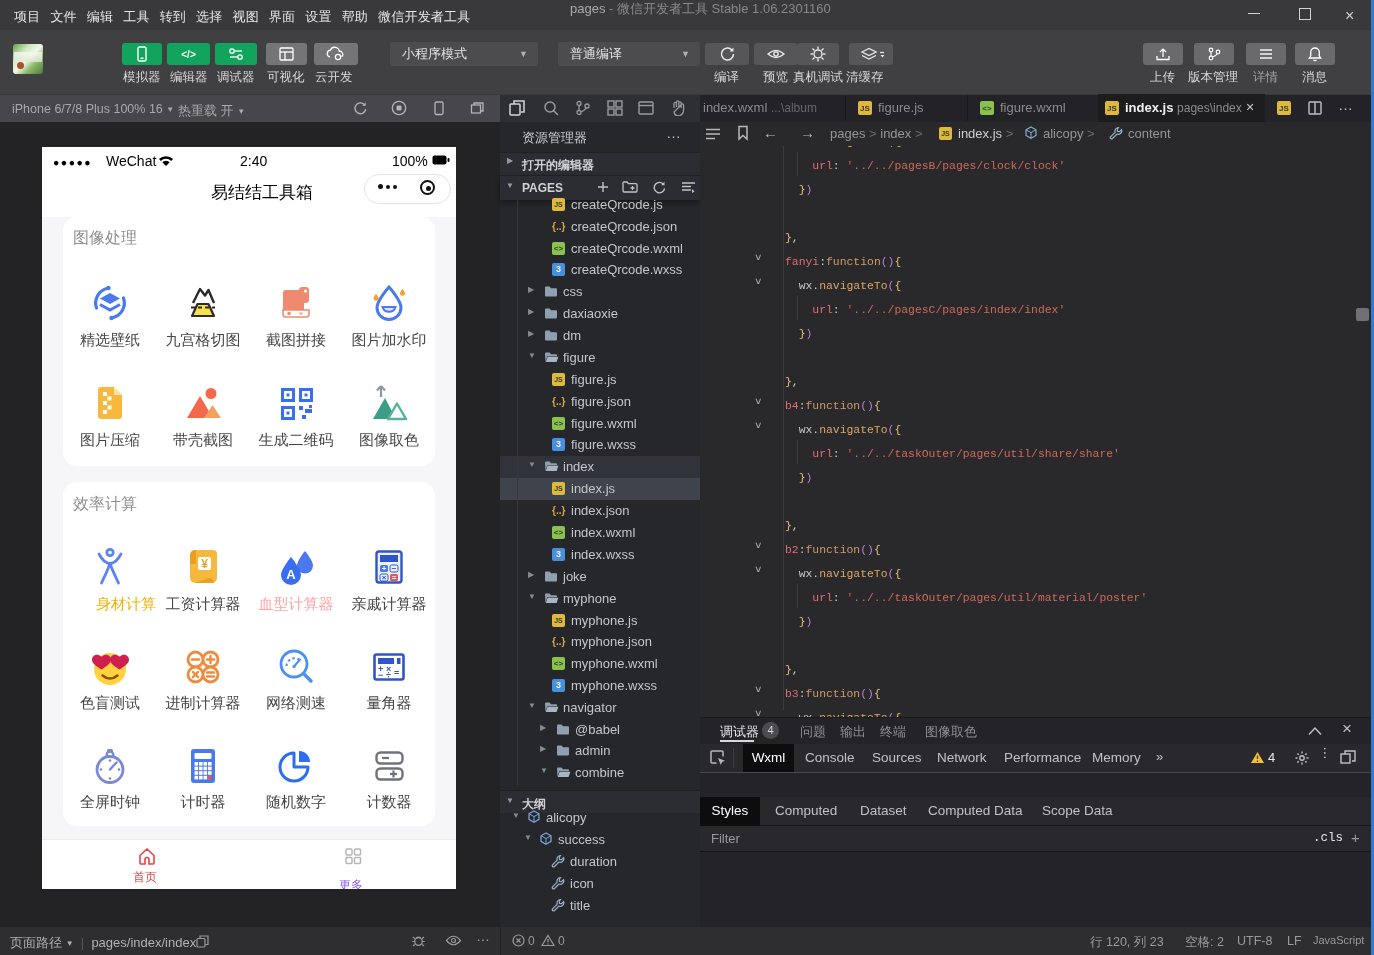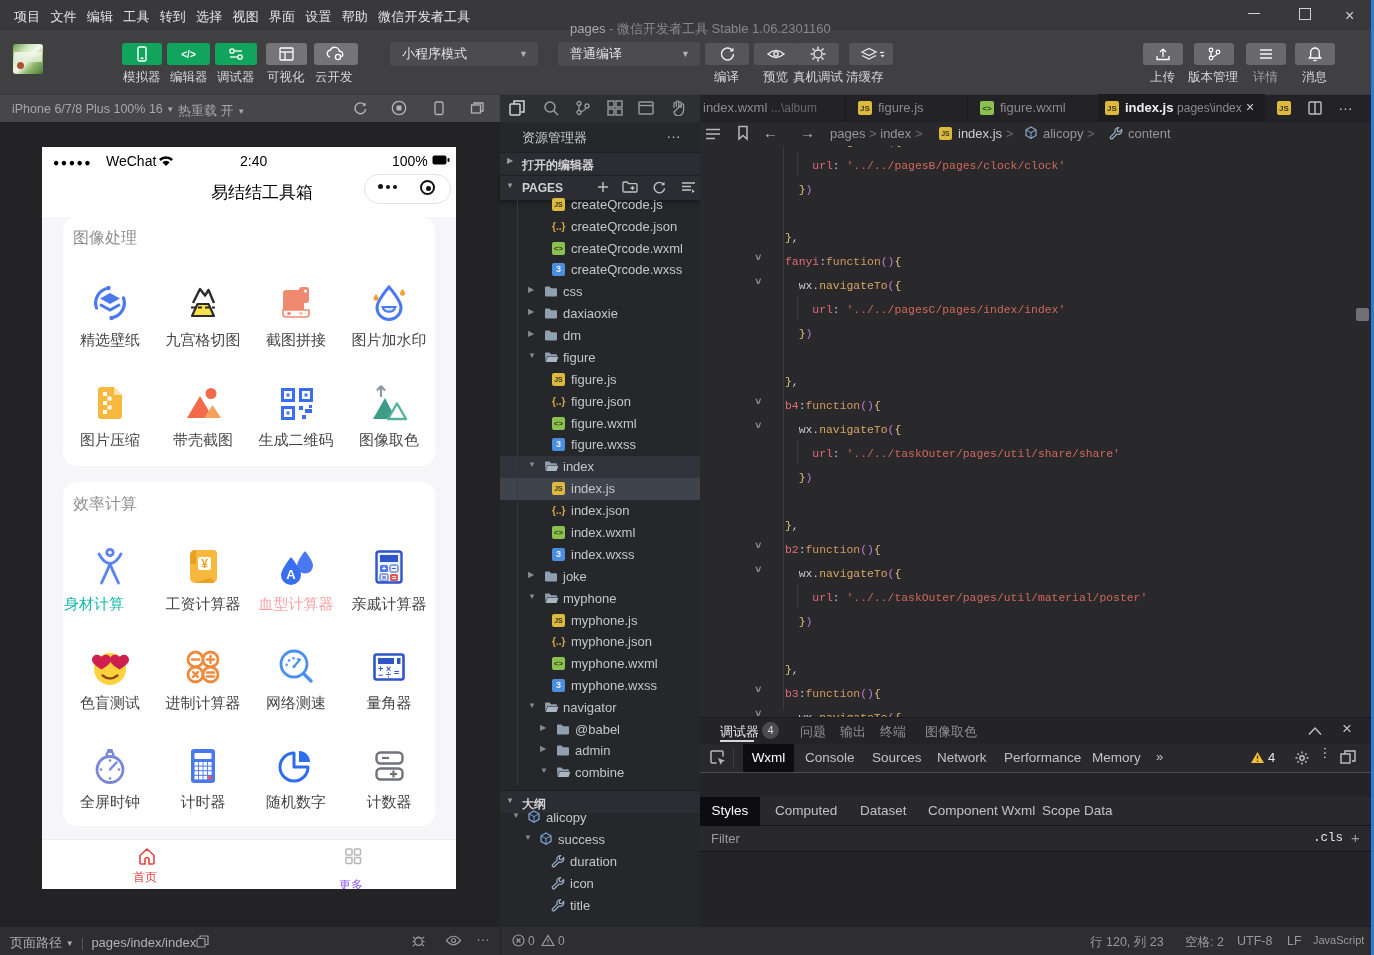--- a/index.html
+++ b/index.html
@@ -5,21 +5,21 @@
 body{width:1374px;height:955px;overflow:hidden;background:#232325;font-family:"Liberation Sans",sans-serif;position:relative}
 .a{position:absolute;white-space:nowrap}
 .ic svg{display:block}
 </style></head>
 <body>
 
 <div class="a" style="left:0;top:0;width:1374px;height:30px;background:#39393c"></div>
 <div class="a" style="left:0;top:30px;width:1374px;height:94px;background:#404043"></div>
 <div class="a" style="left:14px;top:8px;color:#e6e6e6;font-size:13px;letter-spacing:.2px">
 <span style="margin-right:10px">项目</span><span style="margin-right:10px">文件</span><span style="margin-right:10px">编辑</span><span style="margin-right:10px">工具</span><span style="margin-right:10px">转到</span><span style="margin-right:10px">选择</span><span style="margin-right:10px">视图</span><span style="margin-right:10px">界面</span><span style="margin-right:10px">设置</span><span style="margin-right:10px">帮助</span><span>微信开发者工具</span></div>
-<div class="a" style="left:570px;top:20px;font-size:13px;color:#a9a9ab">pages <span style="color:#88888a">- 微信开发者工具 Stable 1.06.2301160</span></div>
+<div class="a" style="left:570px;top:0;font-size:13px;color:#a9a9ab">pages <span style="color:#88888a">- 微信开发者工具 Stable 1.06.2301160</span></div>
 
 <div class="a" style="left:1248px;top:13px;width:12px;height:1px;background:#d0d0d0"></div>
 <div class="a" style="left:1299px;top:8px;width:10px;height:10px;border:1px solid #d0d0d0"></div>
 <div class="a" style="left:1345px;top:7px;color:#d0d0d0;font-size:16px;font-weight:400">×</div>
 <div class="a" style="left:1371px;top:0;width:3px;height:955px;background:#2c7cd4"></div>
 
 <div class="a" style="left:13px;top:44px;width:30px;height:30px;border-radius:3px;background:linear-gradient(135deg,#6a9a4a 0%,#cfe8c0 30%,#f2f7ea 50%,#8fb86a 70%,#4a7a3a 100%)"></div>
 <div class="a" style="left:14px;top:52px;width:28px;height:10px;background:linear-gradient(180deg,#f5f9f0,#dfe9d2);opacity:.8"></div>
 <div class="a" style="left:17px;top:62px;width:7px;height:7px;border-radius:50%;background:#a85030"></div>
 
@@ -467,21 +467,21 @@
     </div>
 
 <div class="a" style="left:22px;top:184px;width:92px;text-align:center;font-size:15px;color:#454545">精选壁纸</div>
 <div class="a" style="left:115px;top:184px;width:92px;text-align:center;font-size:15px;color:#454545">九宫格切图</div>
 <div class="a" style="left:208px;top:184px;width:92px;text-align:center;font-size:15px;color:#454545">截图拼接</div>
 <div class="a" style="left:301px;top:184px;width:92px;text-align:center;font-size:15px;color:#454545">图片加水印</div>
 <div class="a" style="left:22px;top:284px;width:92px;text-align:center;font-size:15px;color:#454545">图片压缩</div>
 <div class="a" style="left:115px;top:284px;width:92px;text-align:center;font-size:15px;color:#454545">带壳截图</div>
 <div class="a" style="left:208px;top:284px;width:92px;text-align:center;font-size:15px;color:#454545">生成二维码</div>
 <div class="a" style="left:301px;top:284px;width:92px;text-align:center;font-size:15px;color:#454545">图像取色</div>
-<div class="a" style="left:22px;top:448px;width:92px;text-align:left;font-size:15px;color:#14b8a6">身材计算</div>
+<div class="a" style="left:22px;top:448px;width:92px;text-align:right;font-size:15px;color:#eab308">身材计算</div>
 <div class="a" style="left:115px;top:448px;width:92px;text-align:center;font-size:15px;color:#454545">工资计算器</div>
 <div class="a" style="left:208px;top:448px;width:92px;text-align:center;font-size:15px;color:#fca5a5">血型计算器</div>
 <div class="a" style="left:301px;top:448px;width:92px;text-align:center;font-size:15px;color:#454545">亲戚计算器</div>
 <div class="a" style="left:22px;top:547px;width:92px;text-align:center;font-size:15px;color:#454545">色盲测试</div>
 <div class="a" style="left:115px;top:547px;width:92px;text-align:center;font-size:15px;color:#454545">进制计算器</div>
 <div class="a" style="left:208px;top:547px;width:92px;text-align:center;font-size:15px;color:#454545">网络测速</div>
 <div class="a" style="left:301px;top:547px;width:92px;text-align:center;font-size:15px;color:#454545">量角器</div>
 <div class="a" style="left:22px;top:646px;width:92px;text-align:center;font-size:15px;color:#454545">全屏时钟</div>
 <div class="a" style="left:115px;top:646px;width:92px;text-align:center;font-size:15px;color:#454545">计时器</div>
 <div class="a" style="left:208px;top:646px;width:92px;text-align:center;font-size:15px;color:#454545">随机数字</div>
@@ -871,21 +871,21 @@
     <svg width="16" height="15" viewBox="0 0 16 15">
       <rect x="1" y="4" width="9" height="9" fill="none" stroke="#c2c2c5" stroke-width="1.4"></rect>
       <path d="M5 4V1h10v10h-3" fill="none" stroke="#c2c2c5" stroke-width="1.4"></path>
     </svg>
   </div>
 <div class="a" style="left:700px;top:772px;width:671px;height:1px;background:#4a4a4e"></div>
 <div class="a" style="left:700px;top:797px;width:671px;height:29px;background:#29292d;border-bottom:1px solid #151517;box-sizing:border-box"></div>
 <div class="a" style="left:700px;top:797px;width:60px;height:29px;background:#0d0d0f;color:#fff;font-size:13.5px;text-align:center;line-height:28px">Styles</div>
 <div class="a" style="left:775px;top:803px;font-size:13.5px;color:#c2c2c5">Computed</div>
 <div class="a" style="left:860px;top:803px;font-size:13.5px;color:#c2c2c5">Dataset</div>
-<div class="a" style="left:928px;top:803px;font-size:13.5px;color:#c2c2c5">Component Wxml</div>
+<div class="a" style="left:928px;top:803px;font-size:13.5px;color:#c2c2c5">Computed Data</div>
 <div class="a" style="left:1042px;top:803px;font-size:13.5px;color:#c2c2c5">Scope Data</div>
 <div class="a" style="left:700px;top:826px;width:671px;height:26px;background:#29292d;border-bottom:1px solid #151517;box-sizing:border-box"></div>
 <div class="a" style="left:711px;top:831px;font-size:13px;color:#9a9a9e">Filter</div>
 <div class="a" style="left:1313px;top:831px;font-size:12.5px;color:#e4e4e6;font-family:'Liberation Mono',monospace">.cls</div>
 <div class="a" style="left:1351px;top:829px;font-size:15px;color:#9a9a9e">+</div>
 
 <div class="a" style="left:700px;top:927px;width:671px;height:28px;background:#2e2e31"></div>
 <div class="a" style="left:1090px;top:934px;font-size:12.5px;color:#9a9a9d">行 120,  列 23</div>
 <div class="a" style="left:1185px;top:934px;font-size:12.5px;color:#9a9a9d">空格: 2</div>
 <div class="a" style="left:1237px;top:934px;font-size:12.5px;color:#9a9a9d">UTF-8</div>

